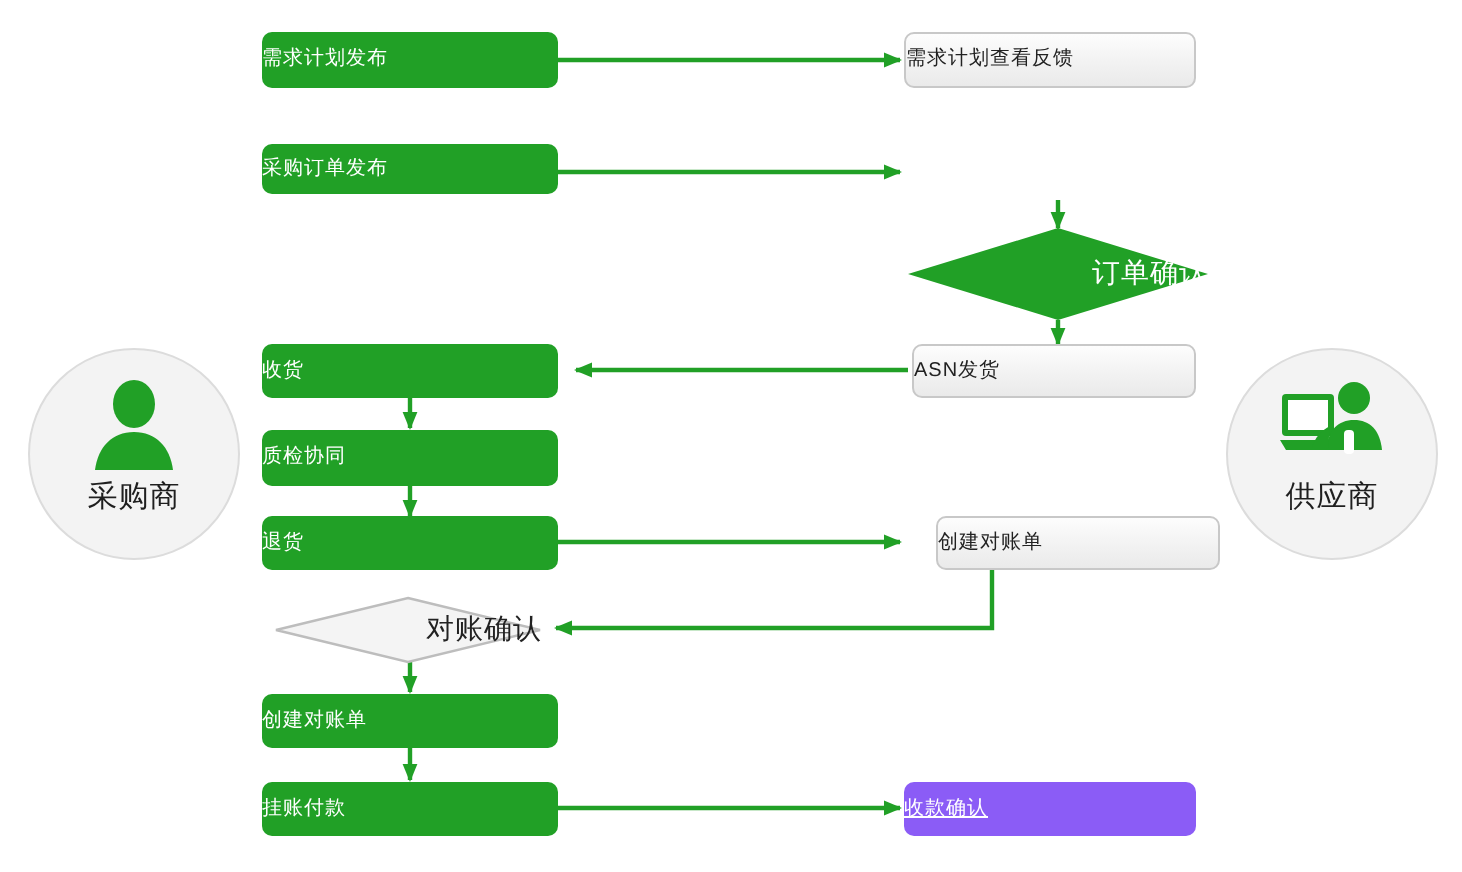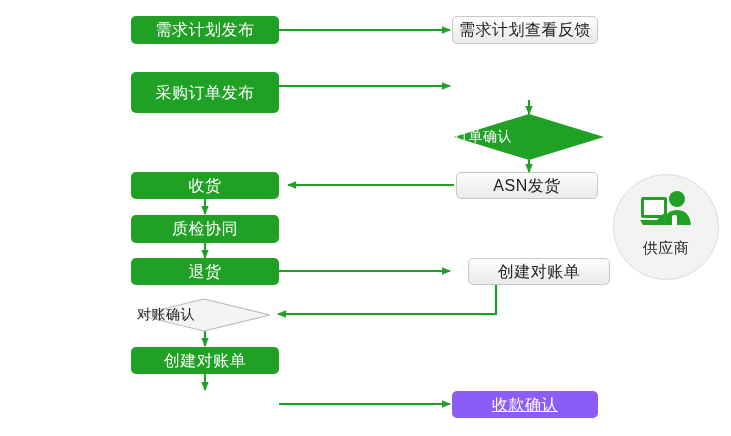--- a/index.html
+++ b/index.html
@@ -23,22 +23,22 @@
     top: 0;
     width: 731px;
     height: 436px;
     pointer-events: none;
   }
   .node {
     position: absolute;
     box-sizing: border-box;
     display: flex;
     align-items: center;
-    justify-content: center;
-    font-size: 16px;
+    justify-content: flex-start;
+    font-size: 10px;
     line-height: 1;
     letter-spacing: 0.5px;
     white-space: nowrap;
     z-index: 3;
   }
   .node-green {
     background: #21A026;
     color: #ffffff;
     border-radius: 5px;
   }
@@ -52,21 +52,21 @@
     background: #8b5cf6;
     color: #ffffff;
     border-radius: 5px;
     text-decoration: underline;
   }
   .diamond {
     position: absolute;
     z-index: 3;
     display: flex;
     align-items: center;
-    justify-content: flex-start;
+    justify-content: flex-end;
     font-size: 14px;
     white-space: nowrap;
     letter-spacing: 0.5px;
   }
   .diamond .dshape {
     position: absolute;
     left: 0; top: 0;
     width: 100%; height: 100%;
     z-index: 0;
   }
@@ -134,20 +134,27 @@
 
     <path d="M496,285 L496,314 L278,314" stroke="#21A026" stroke-width="2.2" fill="none" marker-end="url(#arrowGreen)"></path>
 
     <path d="M205,331 L205,346" stroke="#21A026" stroke-width="2.2" fill="none" marker-end="url(#arrowGreen)"></path>
 
     <path d="M205,374 L205,390" stroke="#21A026" stroke-width="2.2" fill="none" marker-end="url(#arrowGreen)"></path>
 
     <path d="M279,404 L450,404" stroke="#21A026" stroke-width="2.2" fill="none" marker-end="url(#arrowGreen)"></path>
   </svg>
 
+  <div class="actor" style="left:14px; top:174px;">
+    <svg class="glyph" viewBox="0 0 54 48" xmlns="http://www.w3.org/2000/svg">
+      <ellipse cx="27" cy="13" rx="10.5" ry="12" fill="#21A026"></ellipse>
+      <path d="M27 27c-11 0-18 7.5-19.5 19h39C45 34.5 38 27 27 27z" fill="#21A026"></path>
+    </svg>
+    <div class="actor-label">采购商</div>
+  </div>
 
   <div class="actor" style="left:613px; top:174px;">
     <svg class="glyph" viewBox="0 0 54 48" xmlns="http://www.w3.org/2000/svg">
       <rect x="2" y="8" width="26" height="21" rx="2" fill="#21A026"></rect>
       <rect x="5" y="11" width="20" height="15" fill="#ffffff"></rect>
       <path d="M1 31h28l-3 5H4z" fill="#21A026"></path>
       <circle cx="38" cy="10" r="8" fill="#21A026"></circle>
       <path d="M38 21c-8 0-13 5-14 15h28c-1-10-6-15-14-15z" fill="#21A026"></path>
       <path d="M26 24c-4 2-8 6-9 11h8z" fill="#21A026"></path>
       <rect x="33" y="26" width="5" height="12" rx="2" fill="#ffffff"></rect>
@@ -156,21 +163,21 @@
   </div>
 
   <div class="node node-green" style="left:131px; top:16px; width:148px; height:28px;">
     <span>需求计划发布</span>
   </div>
 
   <div class="node node-plain" style="left:452px; top:16px; width:146px; height:28px;">
     <span>需求计划查看反馈</span>
   </div>
 
-  <div class="node node-green" style="left:131px; top:72px; width:148px; height:41px;">
+  <div class="node node-green" style="left:131px; top:72px; width:148px; height:25px;">
     <span>采购订单发布</span>
   </div>
 
 
   <div class="diamond diamond-green" style="left:454px; top:114px; width:150px; height:46px;">
     <svg class="dshape" viewBox="0 0 150 46" preserveAspectRatio="none" xmlns="http://www.w3.org/2000/svg">
       <polygon points="75,0 150,23 75,46 0,23" fill="#21A026"></polygon>
     </svg>
     <span class="dlabel">订单确认</span>
   </div>
@@ -199,18 +206,21 @@
     <svg class="dshape" viewBox="0 0 134 34" preserveAspectRatio="none" xmlns="http://www.w3.org/2000/svg">
       <polygon points="67,1 133,17 67,33 1,17" fill="#f4f4f4" stroke="#bdbdbd" stroke-width="1.2"></polygon>
     </svg>
     <span class="dlabel">对账确认</span>
   </div>
 
   <div class="node node-green" style="left:131px; top:347px; width:148px; height:27px;">
     <span>创建对账单</span>
   </div>
 
+  <div class="node node-green" style="left:131px; top:391px; width:148px; height:27px;">
+    <span>挂账付款</span>
+  </div>
 
   <div class="node node-red" style="left:452px; top:391px; width:146px; height:27px;">
     <span>收款确认</span>
   </div>
 
 </div>
 
 </body></html>

